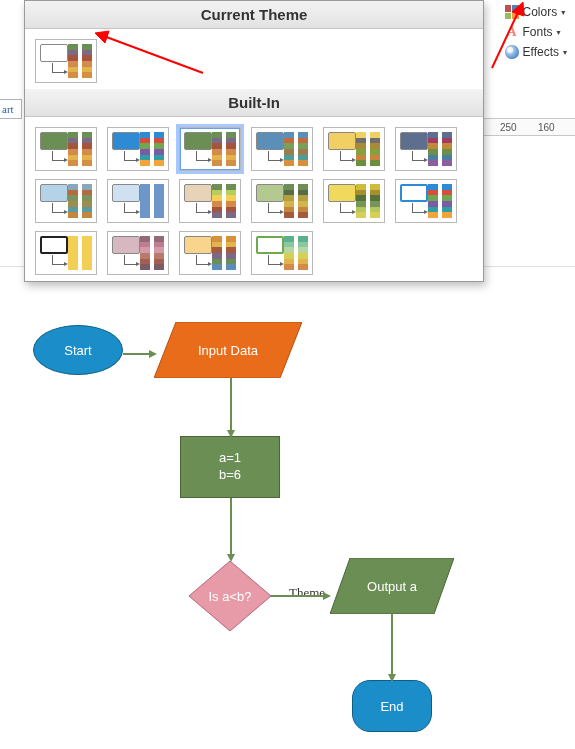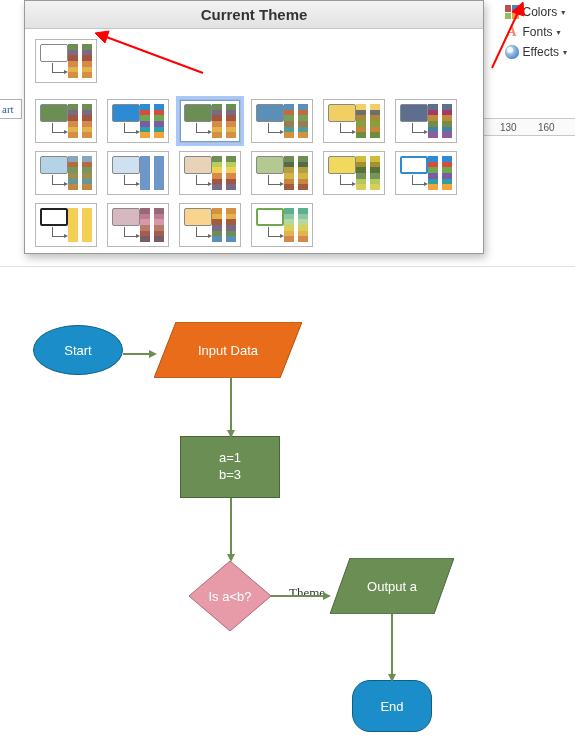--- a/index.html
+++ b/index.html
@@ -229,21 +229,21 @@
     <span class="caret">▾</span>
   </div>
   <div class="ribbon-btn">
     <div class="effects-icon"></div>
     <span>Effects</span>
     <span class="caret">▾</span>
   </div>
 </div>
 
 <div class="ruler">
-  <span style="left:20px">130</span>
+  <span style="left:20px">250</span>
   <span style="left:58px">160</span>
 </div>
 
 <div class="left-clip">art</div>
 
 <div class="h-rule"></div>
 
 <div class="panel">
   <div class="panel-section-header">Current Theme</div>
   <div class="panel-body">
@@ -264,20 +264,21 @@
         <div class="color-strip">
           <div style="background: rgb(107, 142, 85);"></div>
           <div style="background: rgb(122, 106, 134);"></div>
           <div style="background: rgb(164, 85, 61);"></div>
           <div style="background: rgb(211, 138, 74);"></div>
           <div style="background: rgb(229, 179, 75);"></div>
           <div style="background: rgb(212, 143, 66);"></div>
         </div>
       </div>
   </div>
+  <div class="panel-section-header">Built-In</div>
   <div class="panel-body" id="builtin-grid">
       <div class="theme-swatch">
         <div class="shape-prev">
           <div class="shape-box" style="background: rgb(107, 142, 85);"></div>
           <div class="shape-line"></div>
           <div class="shape-arrow"></div>
         </div>
         <div class="color-strip">
           <div style="background: rgb(107, 142, 85);"></div>
           <div style="background: rgb(122, 106, 134);"></div>
@@ -668,21 +669,21 @@
   <span>Input Data</span>
 </div>
 
 <svg class="conn" style="top:378px; left:225px;" width="12" height="62">
   <line x1="6" y1="0" x2="6" y2="52"></line>
     <polygon class="ah" points="2,52 6,60 10,52"></polygon>
 </svg>
 
 <div class="node process">
   <span>a=1</span>
-  <span>b=3</span>
+  <span>b=6</span>
 </div>
 
 <svg class="conn" style="top:498px; left:225px;" width="12" height="66">
   <line x1="6" y1="0" x2="6" y2="56"></line>
     <polygon class="ah" points="2,56 6,64 10,56"></polygon>
 </svg>
 
 <div class="node diamond">
   <svg viewBox="0 0 82 70" preserveAspectRatio="none">
     <polygon points="41,0 82,35 41,70 0,35" fill="#e79aa8" stroke="#b56577" stroke-width="1"></polygon>

